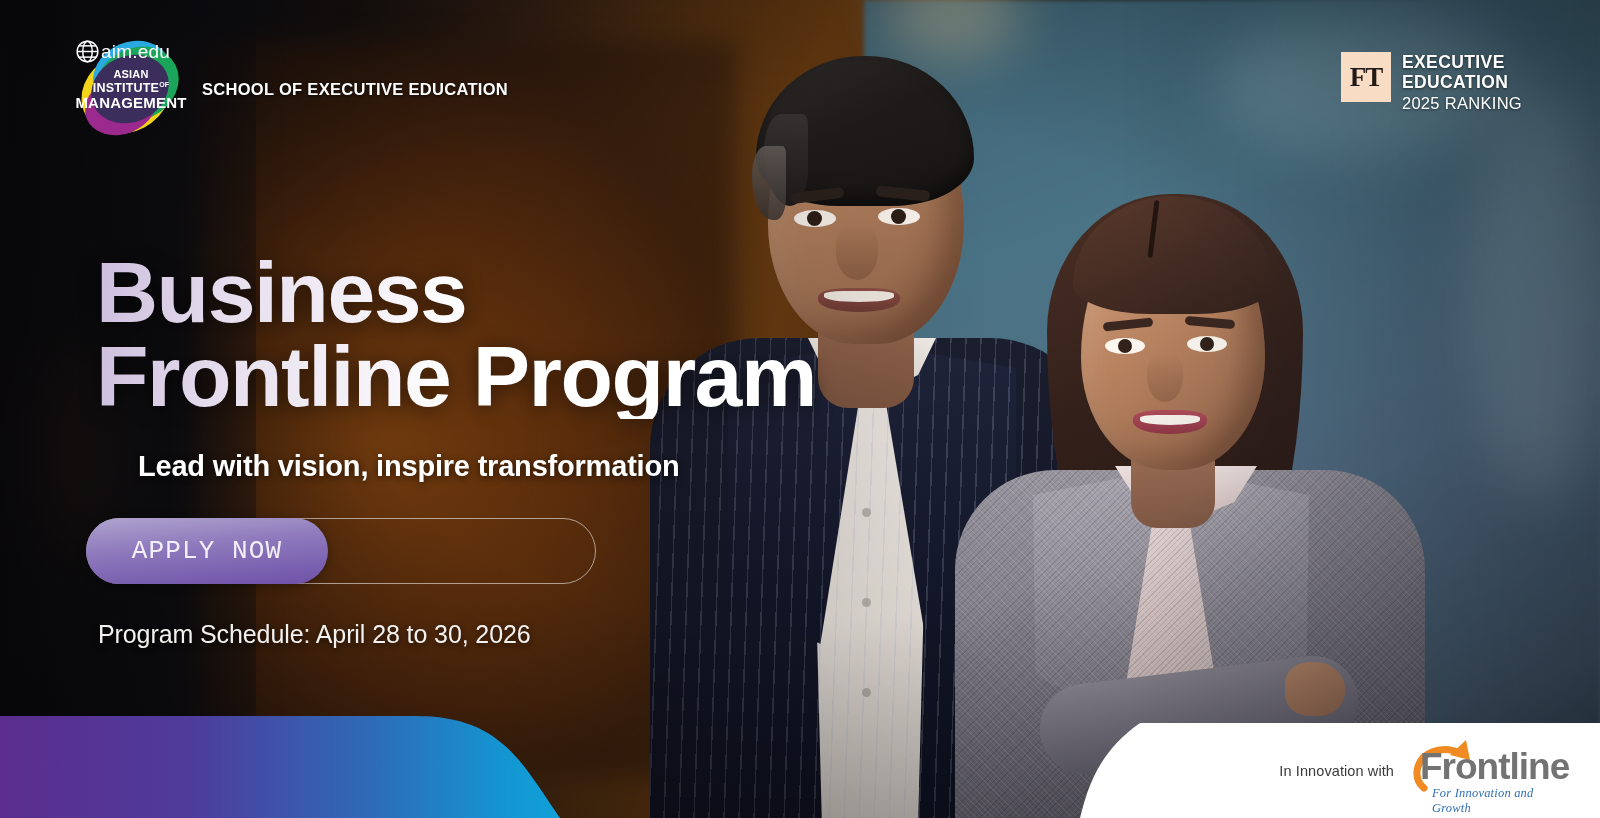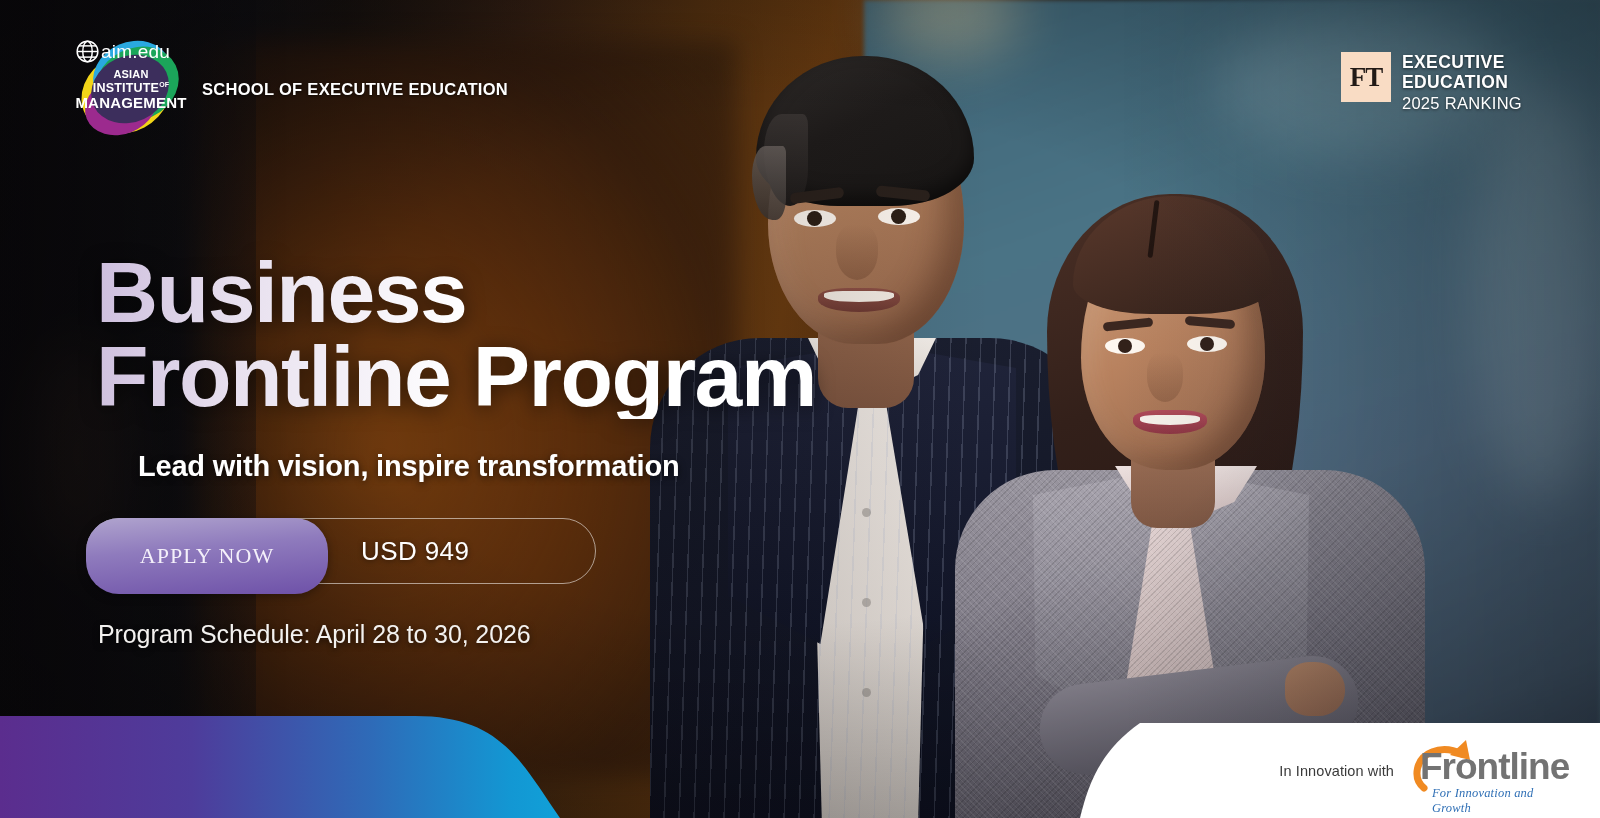--- a/index.html
+++ b/index.html
@@ -278,25 +278,25 @@
     margin-left:40px;
   }
 
   
   .cta-wrap{ position:absolute; left:86px; top:518px; width:510px; height:66px; }
   .cta-outline{
     position:absolute; left:0; top:0; width:510px; height:66px;
     border:1px solid rgba(255,255,255,.55); border-radius:33px;
   }
   .apply-btn{
-    position:absolute; left:0; top:0; width:242px; height:76px; border-radius:33px;
+    position:absolute; left:0; top:0; width:242px; height:66px; border-radius:33px;
     background:linear-gradient(175deg,#b0a4ce 0%,#8f7bbd 40%,#6e51a8 100%);
     border:none; cursor:pointer;
-    color:#f4f0fa; font-family:Liberation Serif, serif;
-    font-size:22px; letter-spacing:1.1px; font-weight:400;
+    color:#f4f0fa; font-family:Liberation Mono, monospace;
+    font-size:26px; letter-spacing:1.1px; font-weight:400;
     display:flex; align-items:center; justify-content:center;
     box-shadow:0 2px 10px rgba(0,0,0,.35);
   }
   .price{
     position:absolute; left:275px; top:0; height:66px;
     display:flex; align-items:center;
     color:#ffffff; font-size:26px; letter-spacing:.4px;
     text-shadow:0 1px 5px rgba(0,0,0,.5);
   }
 
@@ -445,21 +445,20 @@
   <h1 class="headline">
     <span>Business</span>
     <span class="l2">Frontline Program</span>
   </h1>
 
   <div class="subhead">Lead with vision, inspire transformation</div>
 
   <div class="cta-wrap">
     <div class="cta-outline"></div>
     <button class="apply-btn">APPLY NOW</button>
-    <div class="price">USD 949</div>
   </div>
 
   <div class="schedule">Program Schedule: April 28 to 30, 2026</div>
 
   <div class="bottom-bar"></div>
   <div class="bottom-bar-inner">
     <svg class="globe" viewBox="0 0 24 24" fill="none" stroke="#ffffff" stroke-width="1.3">
       <circle cx="12" cy="12" r="9.2"></circle>
       <ellipse cx="12" cy="12" rx="4.2" ry="9.2"></ellipse>
       <line x1="2.8" y1="12" x2="21.2" y2="12"></line>

